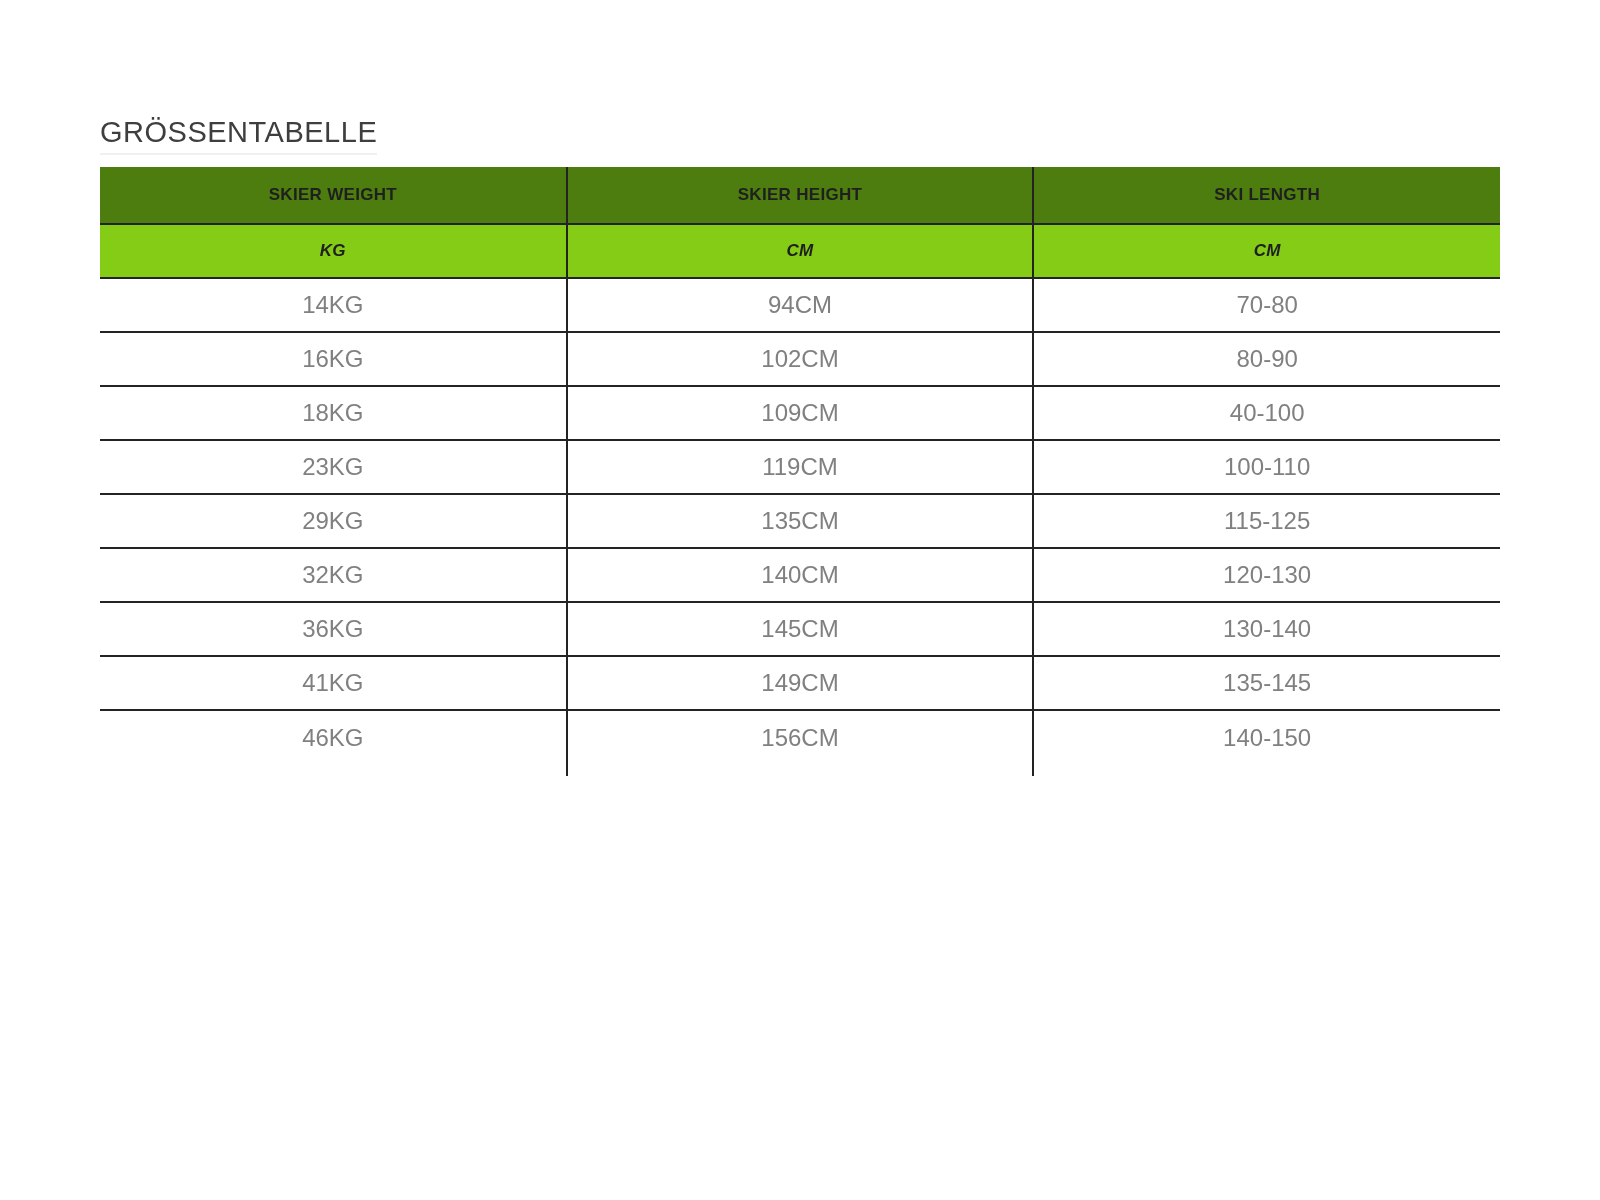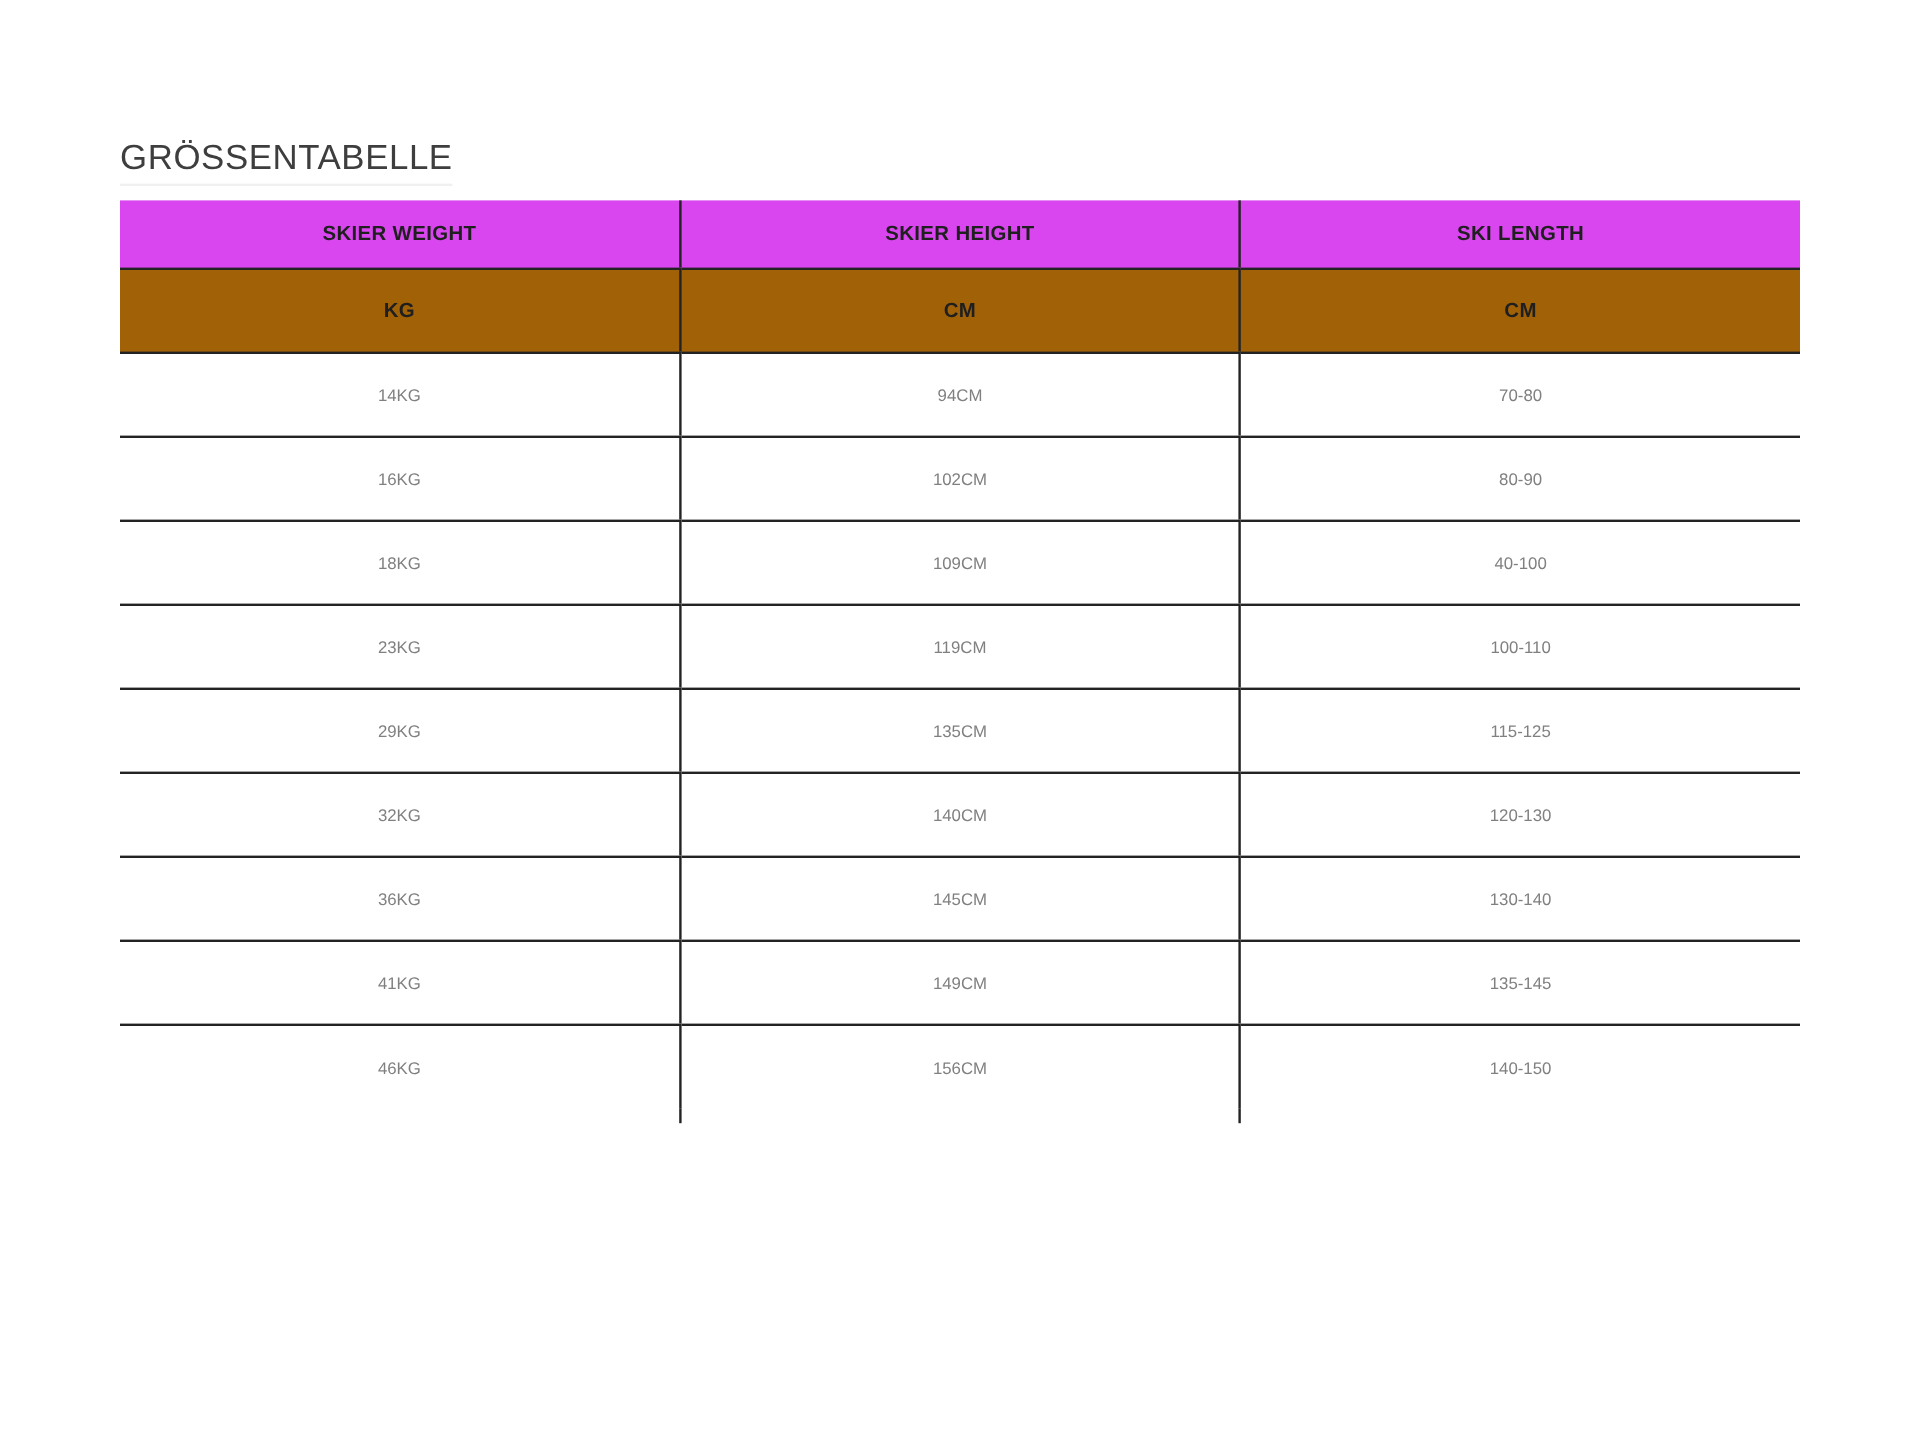--- a/index.html
+++ b/index.html
@@ -48,40 +48,41 @@
     border-bottom: 2px solid #232323;
   }
   .size-chart tbody tr td {
     border-bottom: 2px solid #232323;
   }
   .size-chart tbody tr:last-child td {
     border-bottom: none;
   }
   
   .size-chart thead tr.group-row th {
-    background: #d946ef;
+    background: #4d7c0f;
     height: 57px;
     font-size: 17px;
     font-weight: 700;
     color: #1f1f1f;
     letter-spacing: 0.3px;
   }
   
   .size-chart thead tr.units-row th {
-    background: #a16207;
-    height: 70px;
+    background: #84cc16;
+    height: 54px;
     font-size: 17px;
     font-weight: 700;
     color: #1f1f1f;
     letter-spacing: 0.3px;
+    font-style: italic;
   }
   
   .size-chart tbody td {
-    height: 70px;
-    font-size: 14px;
+    height: 54px;
+    font-size: 24px;
     font-weight: 400;
     color: #808080;
   }
   
   .size-chart tfoot tr.filler td {
     height: 12px;
     border-bottom: none;
   }
 </style>
 </head>

